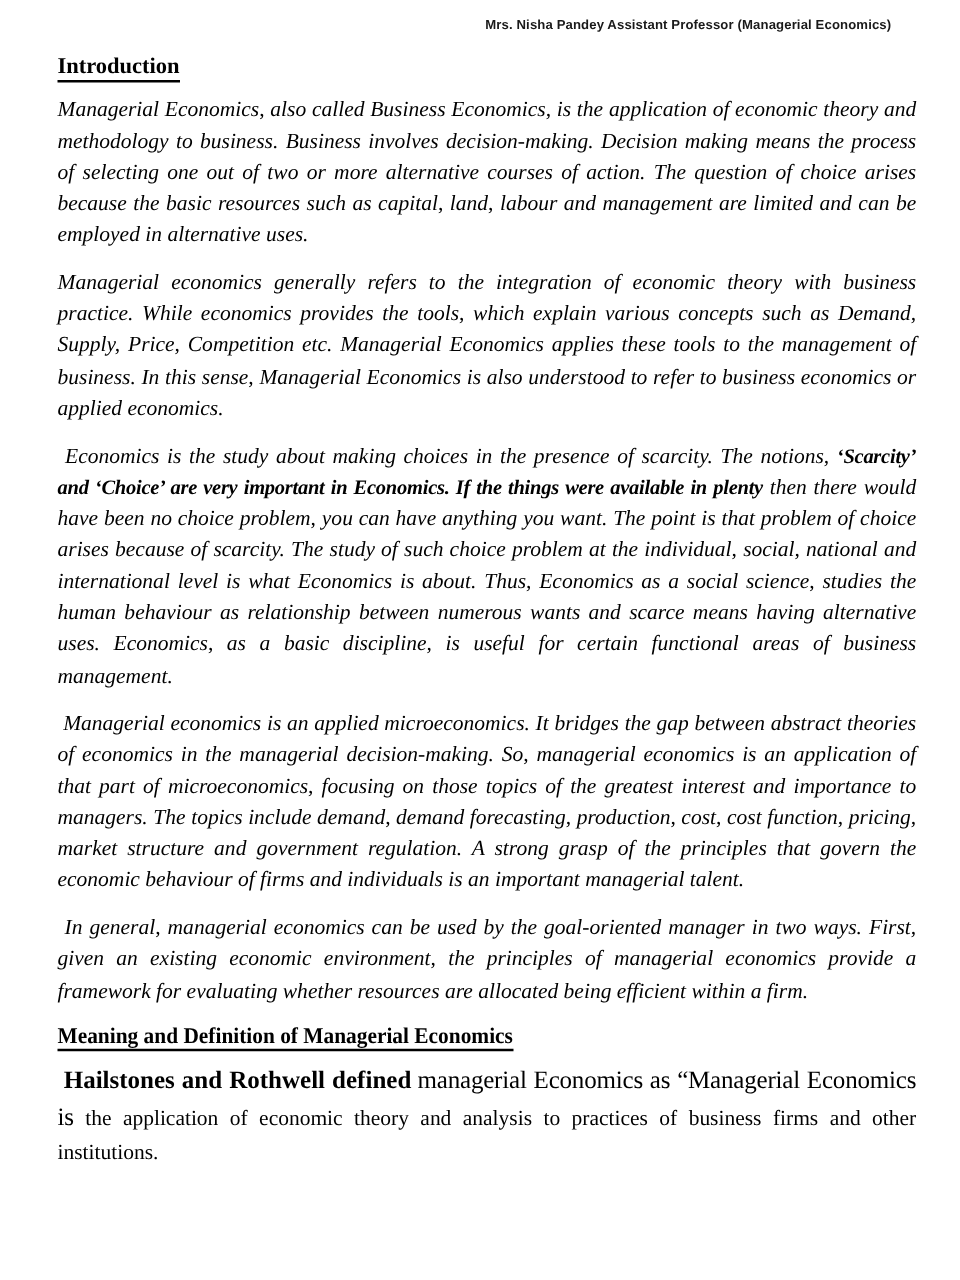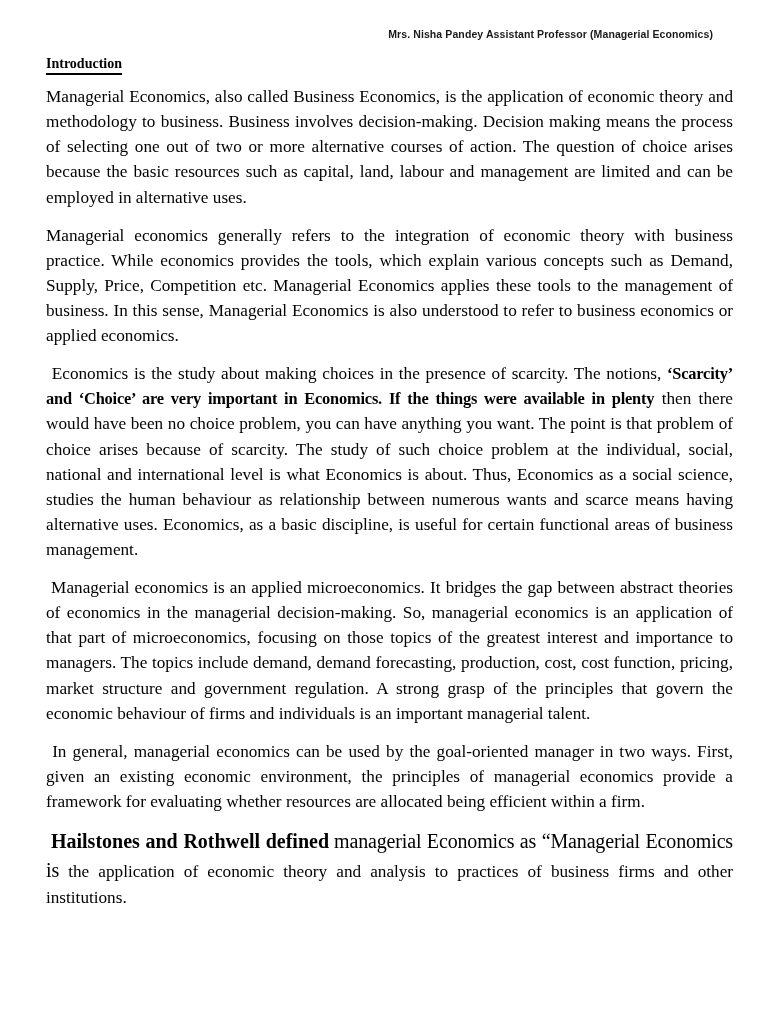--- a/index.html
+++ b/index.html
@@ -13,21 +13,21 @@
     overflow: hidden;
     font-family: "Liberation Serif", "DejaVu Serif", serif;
     color: #000000;
     -webkit-font-smoothing: antialiased;
   }
   .page {
     position: relative;
     width: 768px;
     height: 1024px;
     box-sizing: border-box;
-    padding: 28px 35px 0 46px;
+    padding: 14px 35px 0 46px;
   }
   .running-header {
     font-family: "Liberation Sans", "DejaVu Sans", sans-serif;
     font-size: 10.5px;
     font-weight: bold;
     text-align: right;
     letter-spacing: 0.1px;
     color: #1a1a1a;
     padding-right: 20px;
     margin: 0 0 16px 0;
@@ -38,21 +38,21 @@
     font-weight: bold;
     letter-spacing: 0.2px;
     margin: 0 0 18px 0;
     line-height: 1.1;
   }
   .unit-title span {
     border-bottom: 2px solid #000;
     padding-bottom: 1px;
   }
   .section-heading {
-    font-size: 14px;
+    font-size: 18px;
     font-weight: bold;
     margin: 0 0 9px 0;
     line-height: 1.15;
     display: block;
   }
   .section-heading .ul {
     border-bottom: 2.5px solid #000;
     padding-bottom: 1px;
     display: inline-block;
   }
@@ -62,20 +62,21 @@
     transform-origin: left center;
     display: inline-block;
   }
   p.body-text {
     font-size: 17.2px;
     line-height: 1.46;
     text-align: justify;
     text-justify: inter-word;
     margin: 0 0 13px 0;
     letter-spacing: 0.01px;
+    font-style: italic;
   }
   p.body-text.indented::before {
     content: "\00a0";
   }
   p.body-text.tight {
     margin-bottom: 12px;
   }
   .bold-cond {
     font-weight: normal;
     font-family: "Liberation Serif", "DejaVu Serif", serif;
@@ -115,17 +116,18 @@
   <p class="body-text">Managerial Economics, also called Business Economics, is the application of economic theory and methodology to business. Business involves decision-making. Decision making means the process of selecting one out of two or more alternative courses of action. The question of choice arises because the basic resources such as capital, land, labour and management are limited and can be employed in alternative uses.</p>
 
   <p class="body-text">Managerial economics generally refers to the integration of economic theory with business practice. While economics provides the tools, which explain various concepts such as Demand, Supply, Price, Competition etc. Managerial Economics applies these tools to the management of business. In this sense, Managerial Economics is also understood to refer to business economics or applied economics.</p>
 
   <p class="body-text indented"><span>Economics is the study about making choices in the presence of scarcity. The notions,</span> <span class="bold-line">‘Scarcity’ and ‘Choice’ are very important in Economics. If the things were available in plenty</span> <span>then there would have been no choice problem, you can have anything you want. The point is that problem of choice arises because of scarcity. The study of such choice problem at the individual, social, national and international level is what Economics is about. Thus, Economics as a social science, studies the human behaviour as relationship between numerous wants and scarce means having alternative uses. Economics, as a basic discipline, is useful for certain functional areas of business management.</span></p>
 
   <p class="body-text indented"><span>Managerial economics is an applied microeconomics. It bridges the gap between abstract theories of economics in the managerial decision-making. So, managerial economics is an application of that part of microeconomics, focusing on those topics of the greatest interest and importance to managers. The topics include demand, demand forecasting, production, cost, cost function, pricing, market structure and government regulation. A strong grasp of the principles that govern the economic behaviour of firms and individuals is an important managerial talent.</span></p>
 
   <p class="body-text indented"><span>In general, managerial economics can be used by the goal-oriented manager in two ways. First, given an existing economic environment, the principles of managerial economics provide a framework for evaluating whether resources are allocated being efficient within a firm.</span></p>
 
+  <h2 class="section-heading heading-condensed"><span class="ul">Meaning and Definition of Managerial Economics</span></h2>
 
 
   <div class="defn-block no-select-pad"><span class="bold-big">Hailstones and Rothwell defined</span> <span class="bold-cond">managerial Economics as “Managerial Economics is</span><span> the application of economic theory and analysis to practices of business firms and other institutions.</span></div>
 
 </div>
 
 </body></html>

